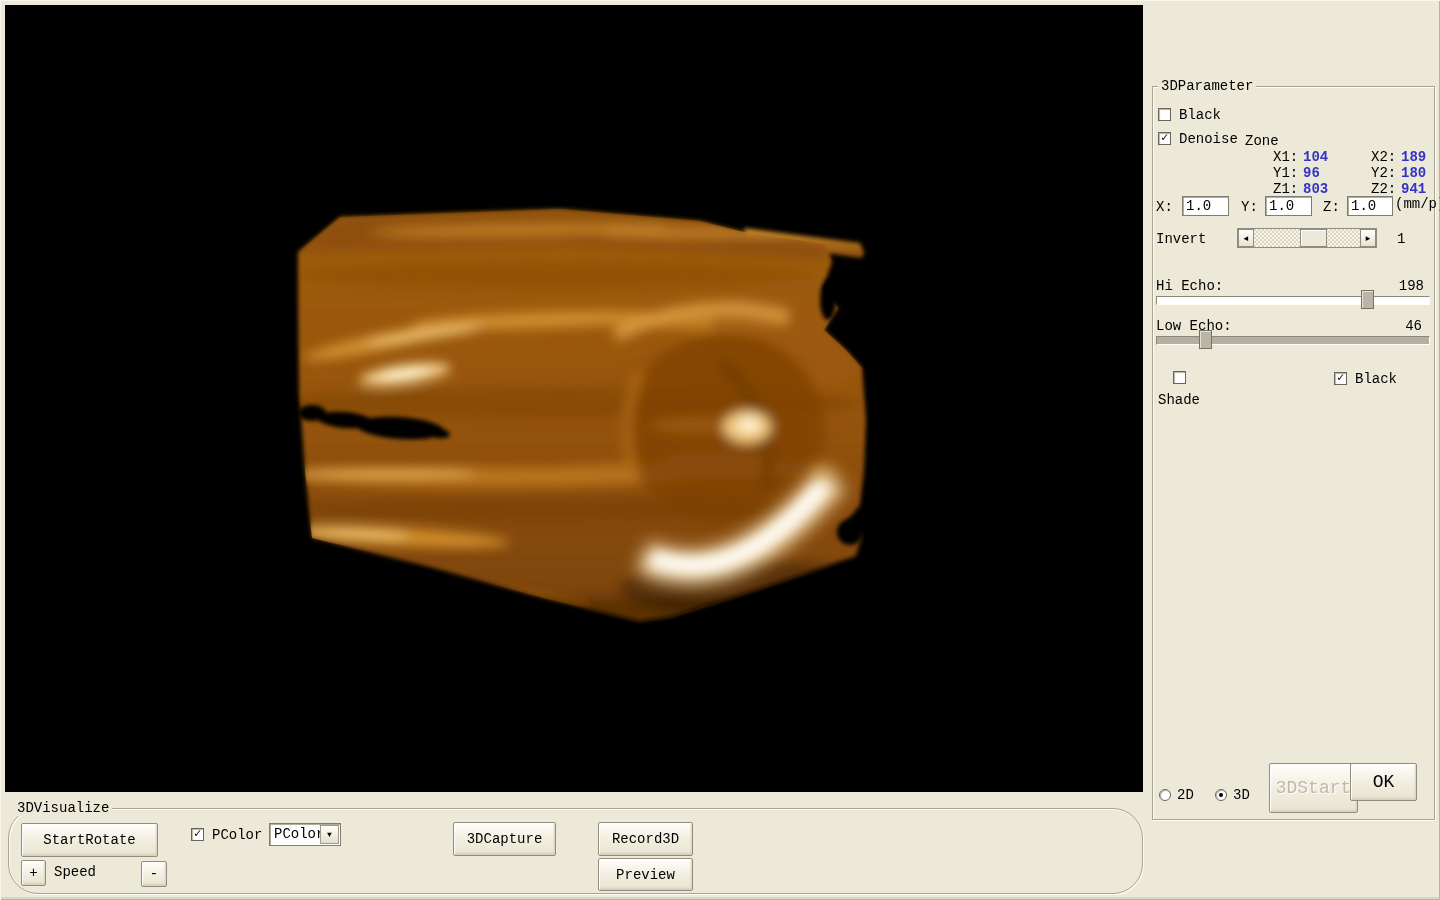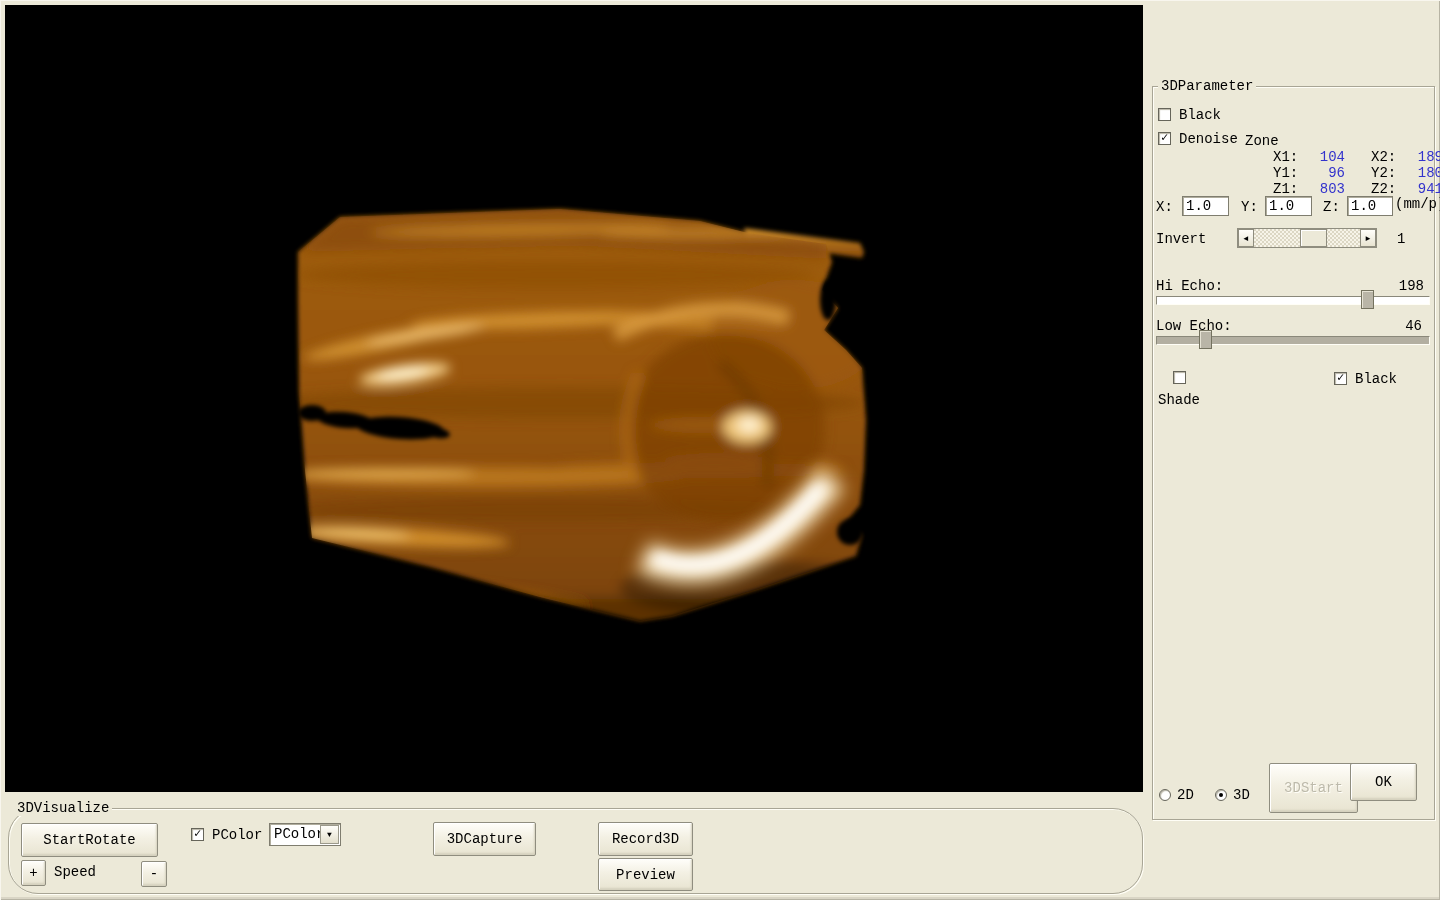--- a/index.html
+++ b/index.html
@@ -15,42 +15,42 @@
   .group-label{position:absolute;top:-9px;left:5px;background:#ece9d8;padding:0 3px;line-height:16px;white-space:nowrap;text-align:center;}
 
   .abs{position:absolute;}
   .lbl{white-space:nowrap;}
 
   .btn{position:absolute;display:flex;align-items:center;justify-content:center;cursor:pointer;
        background:linear-gradient(180deg,#fffefa 0%,#f3f0e3 45%,#e8e4d1 100%);
        border:1px solid #8f8d7f;border-radius:2px;
        box-shadow:inset 1px 1px 0 #ffffff, inset -1px -2px 2px #d5d1be;
        font:inherit;color:#000;white-space:nowrap;}
-  .btn.big{font-size:14px;}
+  .btn.big{font-size:18px;}
   .btn.disabled{color:#bdbaab;text-shadow:1px 1px 0 #fffef8;}
 
   .checkrow{position:absolute;display:flex;align-items:center;gap:8px;height:15px;cursor:pointer;}
   .cb{width:13px;height:13px;box-sizing:border-box;background:#fff;border:1px solid #66655a;
       box-shadow:inset 1px 1px 1px #b8b5a6;display:flex;align-items:center;justify-content:center;flex:0 0 auto;}
   .cb .check{visibility:hidden;font-size:12px;font-weight:bold;line-height:1;margin-top:-2px;}
   .cb.on .check{visibility:visible;}
 
   .radiorow{position:absolute;display:flex;align-items:center;gap:6px;height:15px;cursor:pointer;}
   .radio{width:12px;height:12px;box-sizing:border-box;border-radius:50%;background:#fff;border:1px solid #66655a;
          box-shadow:inset 1px 1px 1px #b8b5a6;position:relative;flex:0 0 auto;}
   .radio.on::after{content:"";position:absolute;left:3px;top:3px;width:4px;height:4px;border-radius:50%;background:#000;}
 
   .field{position:absolute;box-sizing:border-box;background:#fff;border:1px solid #7f7d6f;
          box-shadow:inset 1px 1px 0 #b0ad9d;font:inherit;padding:0 3px;outline:none;}
 
   .zone-title{height:16px;line-height:16px;margin-top:32px;}
   .zone-row{height:16px;line-height:16px;white-space:nowrap;}
   .zl{display:inline-block;width:30px;margin-left:28px;}
   .zl.z2{margin-left:26px;}
-  .zv{display:inline-block;width:42px;text-align:right;color:#3333cc;}
+  .zv{display:inline-block;width:42px;text-align:left;color:#3333cc;font-weight:bold;}
 
   .track{position:absolute;height:7px;box-sizing:content-box;background:#fff;
          border-top:1px solid #8a887a;border-left:1px solid #8a887a;
          border-bottom:1px solid #fffef6;border-right:1px solid #fffef6;cursor:pointer;}
   .track.gray{background:#b3afa1;}
   .thumb{position:absolute;top:-7px;width:13px;height:19px;background:#b9b5a7;border:1px solid #74725f;
          box-shadow:inset 1px 1px 0 #e6e3d4;box-sizing:border-box;cursor:pointer;}
 
   .scrollbar{position:absolute;height:20px;box-sizing:border-box;border:1px solid #8f8d7f;
              background:repeating-conic-gradient(#f7f4e9 0% 25%, #dcd7c4 0% 50%) 0 0/4px 4px;}
@@ -255,21 +255,21 @@
           <span class="check">✓</span>
         </span>
       <span class="lbl">PColor</span>
     </div>
 
     <div class="combo" style="left:260px;top:14px;width:72px;height:23px;">
       <span class="combo-text">PColor</span>
       <span class="combo-btn">▼</span>
     </div>
 
-    <button class="btn" style="left:424px;top:13px;width:103px;height:34px;font-family:Liberation Mono, monospace;">3DCapture</button>
+    <button class="btn" style="left:444px;top:13px;width:103px;height:34px;font-family:Liberation Mono, monospace;">3DCapture</button>
     <button class="btn" style="left:589px;top:13px;width:95px;height:34px;">Record3D</button>
     <button class="btn" style="left:589px;top:49px;width:95px;height:33px;">Preview</button>
 
     <button class="btn" style="left:12px;top:51px;width:25px;height:26px;">+</button>
     <span class="abs lbl" style="left:45px;top:55px;">Speed</span>
     <button class="btn" style="left:132px;top:52px;width:26px;height:26px;">-</button>
   </div>
 
 </div>
 

